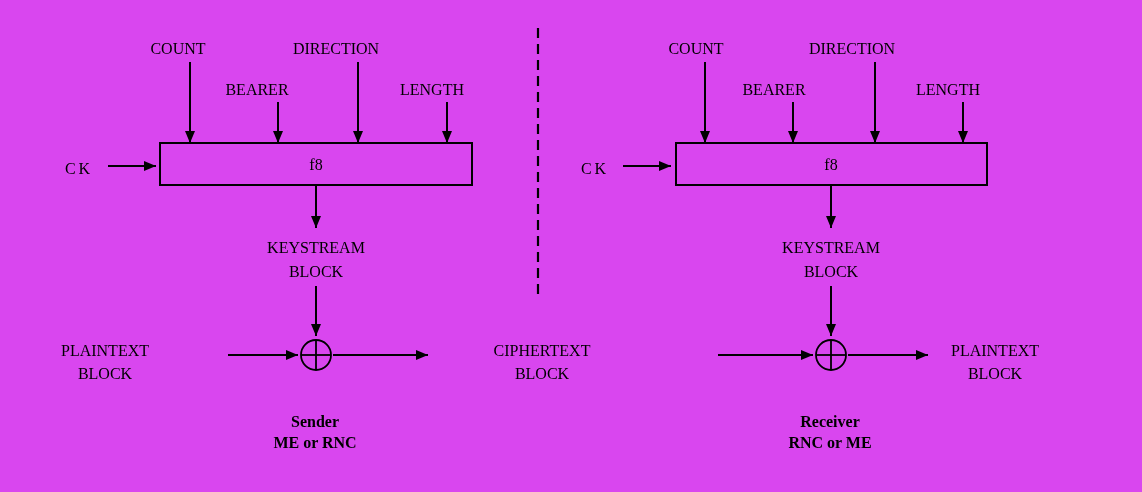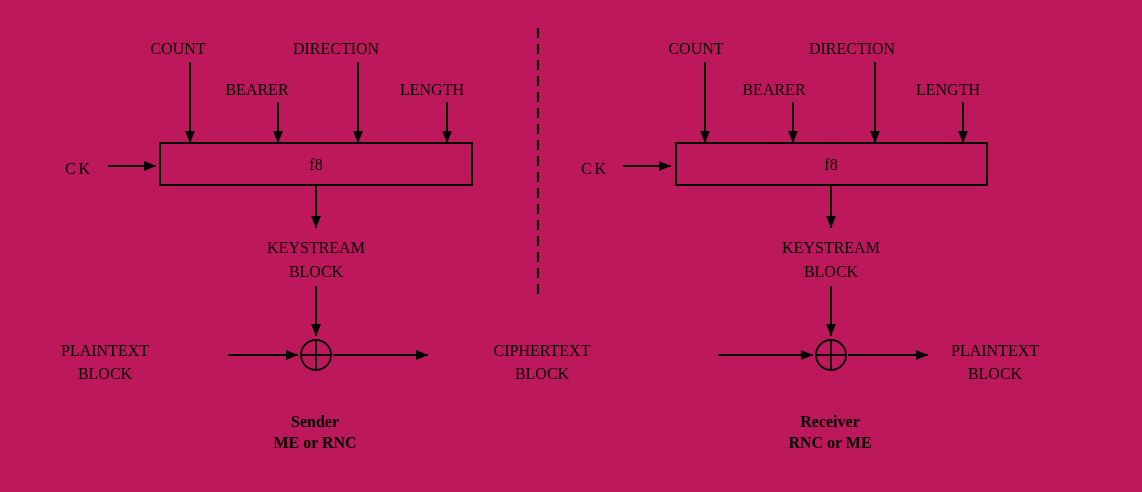--- a/index.html
+++ b/index.html
@@ -4,21 +4,21 @@
 <style>
   html, body {
     margin: 0;
     padding: 0;
     background: #ffffff;
   }
   .canvas {
     position: relative;
     width: 1142px;
     height: 492px;
-    background: #be185d;
+    background: #d946ef;
     overflow: hidden;
   }
   svg text {
     font-family: "Liberation Serif", serif;
     font-size: 16px;
     fill: #000000;
     text-anchor: middle;
   }
   svg text.caption {
     font-weight: bold;

